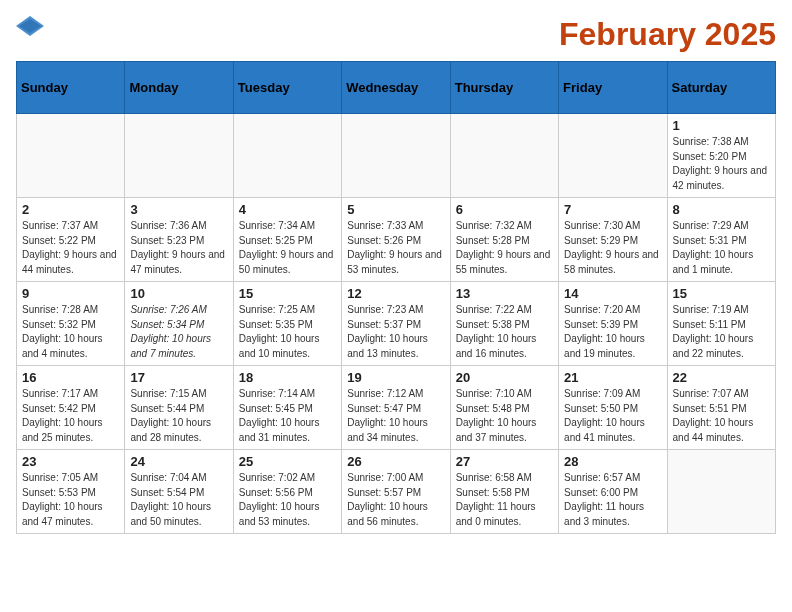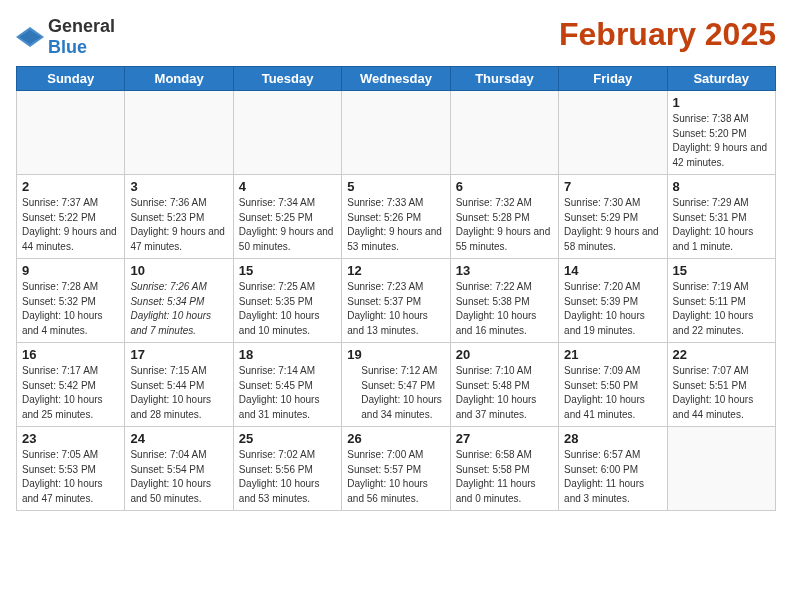--- a/index.html
+++ b/index.html
@@ -37,25 +37,25 @@
       font-size: 15px;
       color: #444;
     }
     .calendar {
       width: 100%;
       border-collapse: collapse;
       border: 1px solid #ccc;
     }
     .calendar th {
       background: #2979c4;
-      color: #ffffff;
+      color: #000000;
       font-size: 13px;
       font-weight: bold;
-      padding: 4px 4px;
-      text-align: center;
+      padding: 18px 4px;
+      text-align: left;
       border: 1px solid #1a5fa0;
     }
     .calendar td {
       border: 1px solid #ccc;
       vertical-align: top;
       padding: 4px 5px;
       width: calc(100% / 7);
       min-height: 80px;
       font-size: 10.5px;
       color: #333;
@@ -82,24 +82,20 @@
   </style>
 </head>
 <body>
 
 <div class="header">
   <div class="logo">
     <svg class="logo-icon" viewBox="0 0 28 20" xmlns="http://www.w3.org/2000/svg">
       <polygon points="14,0 28,10 14,20 0,10" fill="#2979c4" opacity="0.85"></polygon>
       <polygon points="14,3 25,10 14,17 3,10" fill="#1a5fa0" opacity="0.5"></polygon>
     </svg>
-    <div>
-      <span style="font-size:18px;font-weight:bold;color:#333;">General</span><br>
-      <span style="font-size:18px;font-weight:bold;color:#2979c4;">Blue</span>
-    </div>
   </div>
   <div class="title-block">
     <div class="month-year">February 2025</div>
   </div>
 </div>
 
 <table class="calendar">
   <thead>
     <tr>
     <th>Sunday</th>
@@ -228,21 +224,21 @@
 Daylight: 10 hours and 28 minutes.</div>
         </td>
         <td>
           <span class="day-number">18</span>
           <div class="day-info" style="white-space: pre-line;">Sunrise: 7:14 AM
 Sunset: 5:45 PM
 Daylight: 10 hours and 31 minutes.</div>
         </td>
         <td>
           <span class="day-number">19</span>
-          <div class="day-info" style="white-space: pre-line; margin-left: 14px;">Sunrise: 7:12 AM
+          <div class="day-info" style="white-space: pre-line;">Sunrise: 7:12 AM
 Sunset: 5:47 PM
 Daylight: 10 hours and 34 minutes.</div>
         </td>
         <td>
           <span class="day-number">20</span>
           <div class="day-info" style="white-space: pre-line;">Sunrise: 7:10 AM
 Sunset: 5:48 PM
 Daylight: 10 hours and 37 minutes.</div>
         </td>
         <td>

